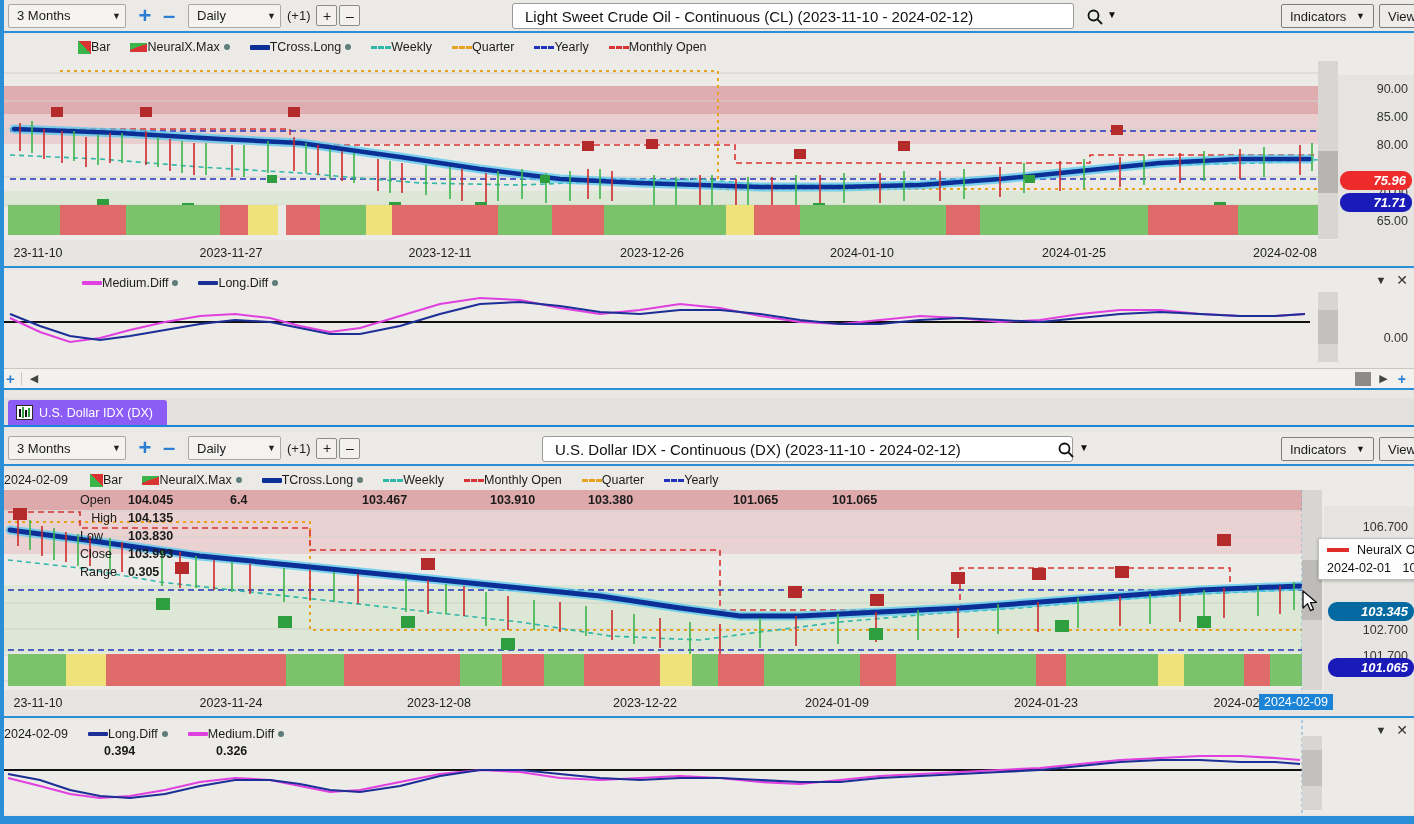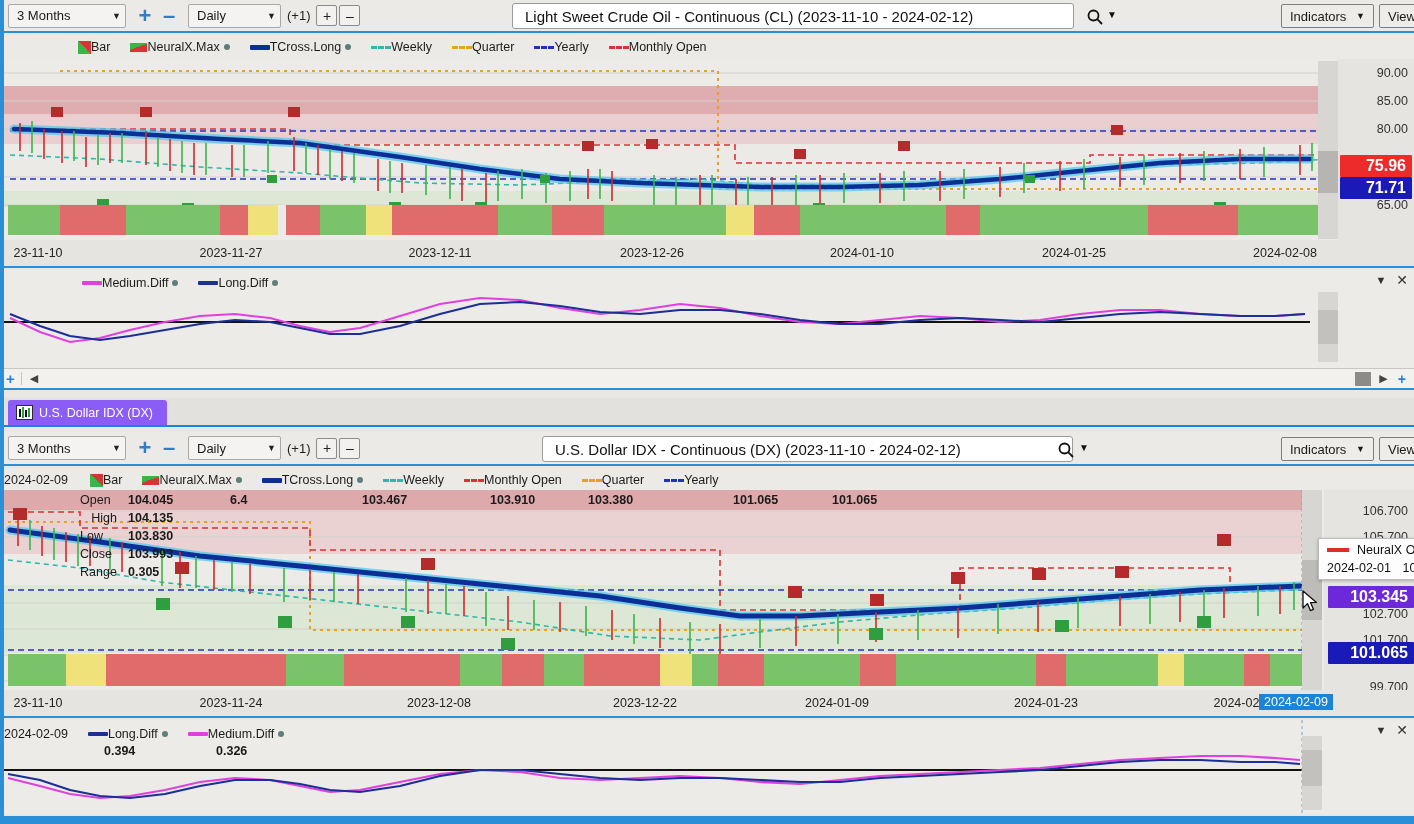--- a/index.html
+++ b/index.html
@@ -53,29 +53,29 @@
   .lg { display: flex; align-items: center; margin-right: 20px; white-space: nowrap;}
   .lg .lbl { }
   .dot { width: 6px; height: 6px; border-radius: 50%; background: #5f7d7a;
          display: inline-block; margin-left: 4px; }
   .swatch-bar { width: 13px; height: 13px; }
   .swatch-line { width: 20px; height: 4px; border-radius: 1px; }
   .swatch-dash { width: 20px; height: 0; border-top: 3px dashed; }
 
   
   .pane { position: relative; background: #edebe7; overflow: hidden; }
-  .yaxis { position: absolute; right: 0; top: 0; background: #e6e4e0;
+  .yaxis { position: absolute; right: 0; top: 16px; background: #e6e4e0;
            font-size: 12.5px; color: #333; text-align: right; }
   .ytick { position: absolute; right: 6px; }
   .xaxis { position: absolute; left: 0; background: #e6e4e0; font-size: 12.5px;
            color: #222; }
   .xtick { position: absolute; transform: translateX(-50%); white-space: nowrap;}
   .pricetag {
     position: absolute; right: 2px; color: #fff; font-weight: bold;
-    font-size: 16px; padding: 2px 6px; text-align: right; border-radius: 1px;
+    font-size: 13px; padding: 2px 6px; text-align: right; border-radius: 9px; font-style: italic;
   }
   .tabstrip { height: 27px; background: #e3e1dd; display: flex; align-items: flex-end;
               border-bottom: 2px solid #1b84d6; }
   .tab {
     height: 25px; background: #8b5cf6; color: #fff; font-size: 12.5px;
     display: flex; align-items: center; padding: 0 14px 0 8px; gap: 6px;
     border-radius: 3px 3px 0 0;
   }
   .tabicon { width: 17px; height: 15px; background: #fff; border: 1px solid #2b2b2b;
              position: relative; overflow: hidden; }
@@ -371,20 +371,23 @@
                L300,56 L330,62 L360,58 L400,46 L440,34 L480,28 L520,30 L560,38 L600,44
                L640,40 L680,34 L720,38 L760,46 L800,52 L840,54 L880,50 L920,46 L960,48
                L1000,52 L1040,50 L1080,44 L1120,40 L1160,40 L1200,44 L1240,46 L1275,46 L1305,44" fill="none" stroke="#e040e0" stroke-width="2"></path>
       <path d="M10,44 L40,56 L70,66 L100,70 L130,66 L165,60 L200,54 L235,50 L270,52
                L300,58 L330,64 L360,64 L400,56 L440,44 L480,34 L520,32 L560,36 L600,42
                L640,44 L680,40 L720,40 L760,44 L800,50 L840,54 L880,54 L920,50 L960,48
                L1000,50 L1040,52 L1080,48 L1120,44 L1160,42 L1200,44 L1240,46 L1275,46 L1305,44" fill="none" stroke="#1b2f96" stroke-width="2"></path>
       <rect x="1318" y="22" width="20" height="70" fill="#d8d6d2"></rect>
       <rect x="1318" y="40" width="20" height="34" fill="#c3c1bd"></rect>
     </svg>
+    <div class="yaxis" style="width:76px;height:98px;background:transparent;">
+      <span class="ytick" style="top:45px;">0.00</span>
+    </div>
   </div>
 
   <div class="scrollbar-h" style="position:absolute;left:0;top:368px;width:1414px;height:22px;background:#f3f1ed;border-top:1px solid #c8c6c2;border-bottom:2px solid #2b8fd8;">
     <div style="display:flex;align-items:center;">
       <span style="font-size:15px;color:#2a7fd4;font-weight:bold;padding:0 6px;">+</span>
       <span style="font-size:11px;color:#444;padding:0 8px;border-left:1px solid #c8c6c2;">◀</span>
     </div>
     <div style="display:flex;align-items:center;">
       <span style="display:inline-block;width:16px;height:14px;background:#8d8b87;margin-right:8px;"></span>
       <span style="font-size:11px;color:#444;margin-right:10px;">▶</span>
@@ -612,21 +615,21 @@
       <rect x="1302" y="70" width="20" height="60" fill="#bebcb8"></rect>
     </svg>
 
     <div class="yaxis" style="width:90px;height:200px;">
       <span class="ytick" style="top:14px;">106.700</span>
       <span class="ytick" style="top:40px;">105.700</span>
       <span class="ytick" style="top:117px;">102.700</span>
       <span class="ytick" style="top:143px;">101.700</span>
       <span class="ytick" style="top:156px;">100.700</span>
       <span class="ytick" style="top:190px;">99.700</span>
-      <div class="pricetag" style="top:96px;background:#6d28d9;width:86px;right:0;">103.345</div>
+      <div class="pricetag" style="top:96px;background:#0369a1;width:86px;right:0;">103.345</div>
       <div class="pricetag" style="top:152px;background:#1a1ab8;width:86px;right:0;">101.065</div>
     </div>
 
     
     <div class="ohlc" style="left:80px;top:3px;">
       <div><span class="k">Open</span><span class="v">104.045</span></div>
       <div style="margin-top:4px;text-align:center;"><span class="k">High</span><span class="v">104.135</span></div>
       <div style="margin-top:4px;"><span class="k">Low</span><span class="v">103.830</span></div>
       <div style="margin-top:4px;"><span class="k">Close</span><span class="v">103.993</span></div>
       <div style="margin-top:4px;"><span class="k">Range</span><span class="v">0.305</span></div>

